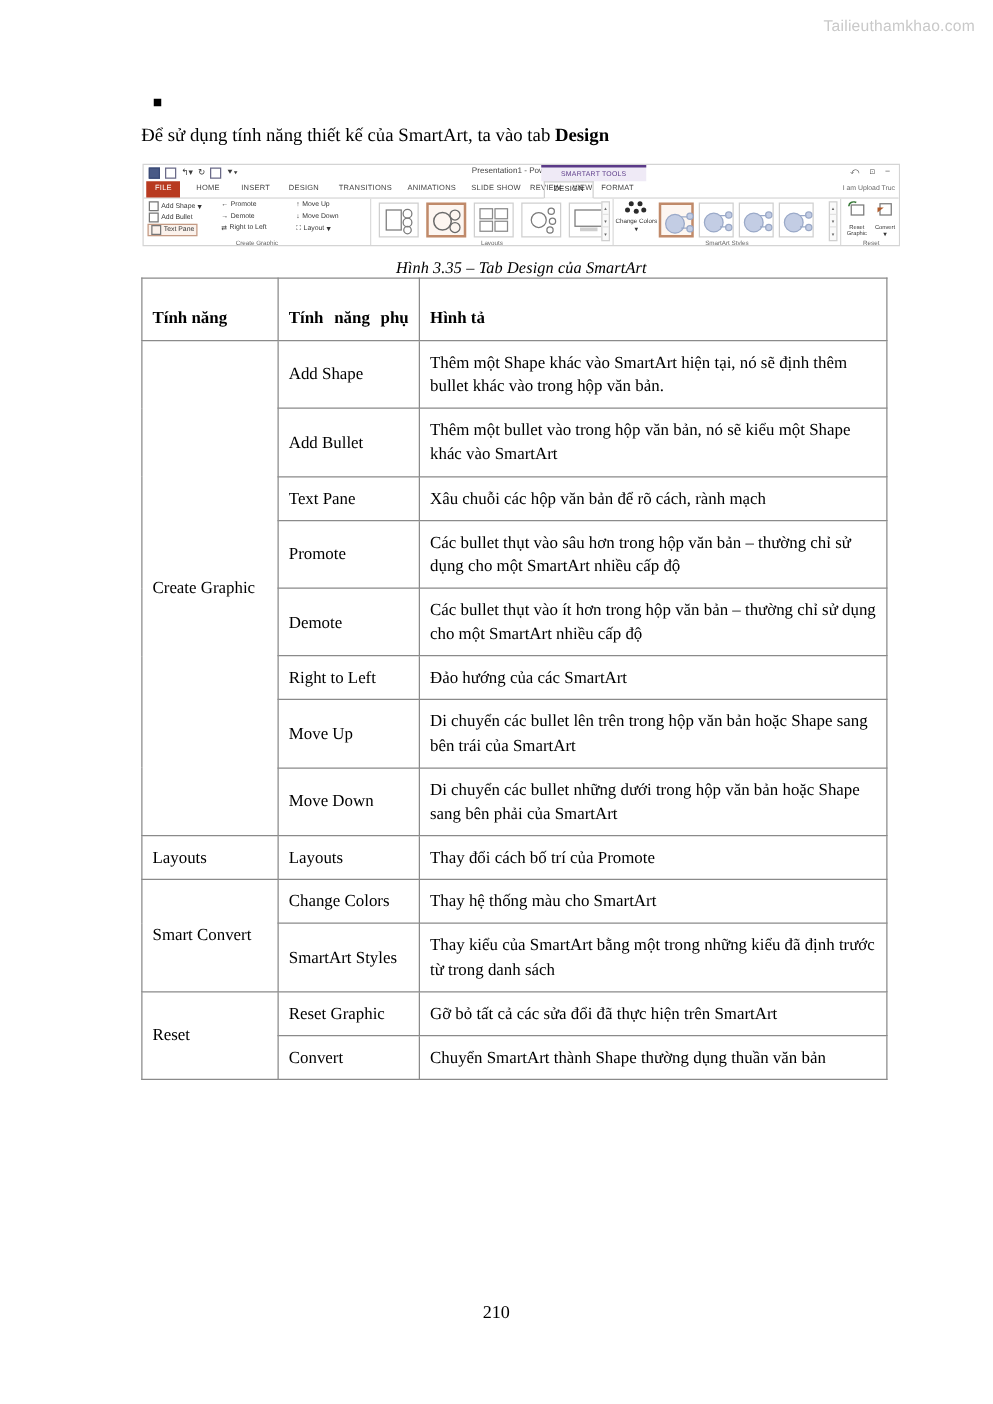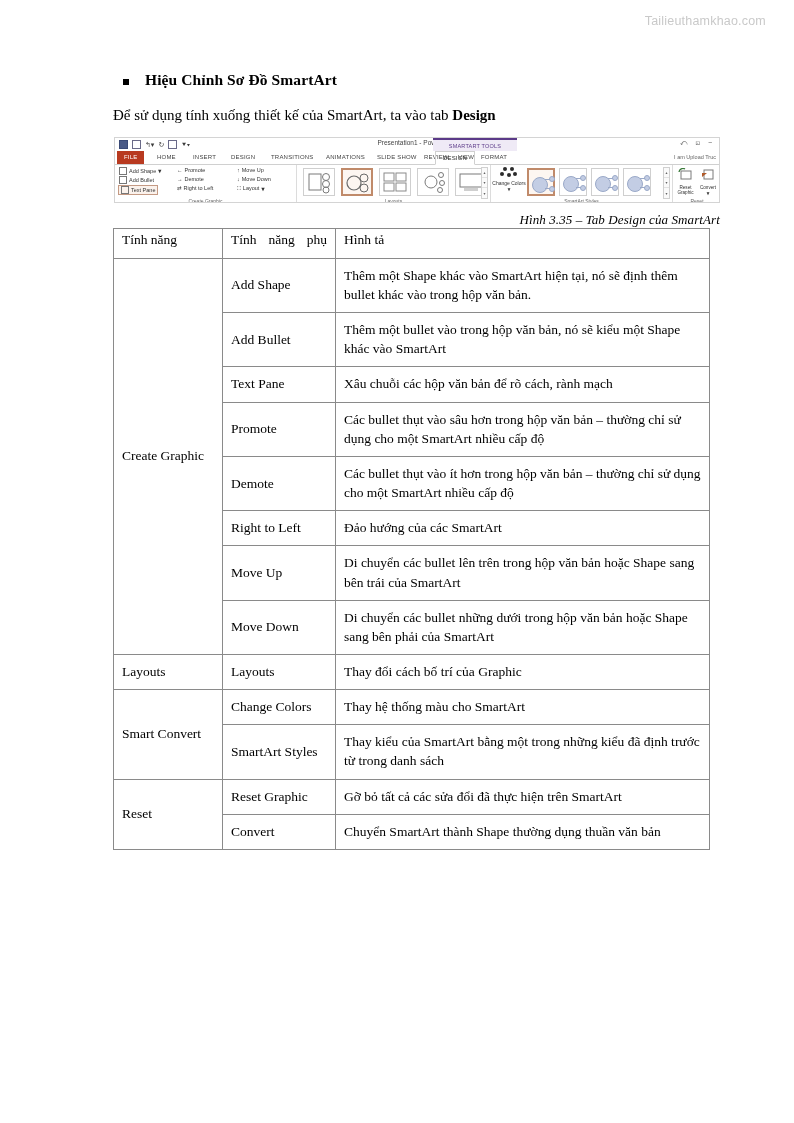--- a/index.html
+++ b/index.html
@@ -21,21 +21,21 @@
     inset: 0;
     width: 794px;
     height: 1123px;
     background: #fff;
   }
 
   
   .watermark {
     position: absolute;
     top: 14px;
-    right: 28px;
+    right: 14px;
     font-family: "Liberation Sans", sans-serif;
     font-size: 12.5px;
     color: #c9c9c9;
     letter-spacing: .2px;
     white-space: nowrap;
   }
 
   
   .content {
     position: absolute;
@@ -276,21 +276,21 @@
     border: 1px solid #9aa9c8;
   }
   .sa-line {
     position: absolute;
     height: 1px;
     background: #9aa9c8;
   }
 
   
   .fig-caption {
-    text-align: right;
+    text-align: center;
     font-size: 13px;
     font-style: italic;
     margin: 9px 0 0 0;
     letter-spacing: .1px;
   }
 
   
   .tbl-intro {
     font-size: 15px;
     margin: 22px 0 12px 0;
@@ -303,23 +303,23 @@
   }
   table.features td, table.features th {
     border: 1px solid #8a8a8a;
     padding: 7px 8px 8px 8px;
     vertical-align: middle;
     font-size: 13.5px;
     line-height: 1.42;
     text-align: left;
   }
   table.features th {
-    font-weight: normal;
+    font-weight: bold;
     vertical-align: top;
-    padding-top: 1px;
+    padding-top: 21px;
     padding-bottom: 9px;
   }
   th.col-sub { text-align: justify; text-align-last: justify; }
   td.desc { text-align: justify; }
   td.desc.nojustify { text-align: left; }
   .col1 { width: 109px; }
   .col2 { width: 113px; }
   .col3 { width: 374px; }
   td.group-cell { vertical-align: middle; }
 
@@ -336,24 +336,23 @@
 <body>
 
 <div class="page">
 
   <div class="watermark">Tailieuthamkhao.com</div>
 
   <div class="content">
 
     <div class="heading-row">
       <span class="heading-bullet"></span>
-      <span class="heading-text">Hiệu Chỉnh Sơ Đồ SmartArt</span>
     </div>
 
-    <p class="para"><span>Để sử dụng tính xuống thiết kế của SmartArt, ta vào tab </span><b>Design</b></p>
+    <p class="para"><span>Để sử dụng tính năng thiết kế của SmartArt, ta vào tab </span><b>Design</b></p>
 
     <div class="ribbon-figure">
       <div class="ribbon">
 
         <div class="rb-titlebar">
           <div class="qat">
             <span class="sq filled"></span>
             <span class="sq"></span>
             <span>↰▾</span>
             <span>↻</span>
@@ -594,21 +593,21 @@
           <td class="desc nojustify">Di chuyển các bullet lên trên trong hộp văn bản hoặc Shape sang bên trái của SmartArt</td>
         </tr>
         <tr>
           <td>Move Down</td>
           <td class="desc nojustify">Di chuyển các bullet những dưới trong hộp văn bản hoặc Shape sang bên phải của SmartArt</td>
         </tr>
 
         <tr>
           <td class="group-cell">Layouts</td>
           <td>Layouts</td>
-          <td class="desc nojustify">Thay đổi cách bố trí của Graphic</td>
+          <td class="desc nojustify">Thay đổi cách bố trí của Promote</td>
         </tr>
 
         <tr>
           <td class="group-cell" rowspan="2">Smart Convert</td>
           <td>Change Colors</td>
           <td class="desc nojustify">Thay hệ thống màu cho SmartArt</td>
         </tr>
         <tr>
           <td>SmartArt Styles</td>
           <td class="desc nojustify">Thay kiểu của SmartArt bằng một trong những kiểu đã định trước từ trong danh sách</td>
@@ -621,14 +620,15 @@
         </tr>
         <tr>
           <td>Convert</td>
           <td class="desc">Chuyển SmartArt thành Shape thường dụng thuần văn bản</td>
         </tr>
       </tbody>
     </table>
 
   </div>
 
+  <div class="page-number">210</div>
 
 </div>
 
 </body></html>

